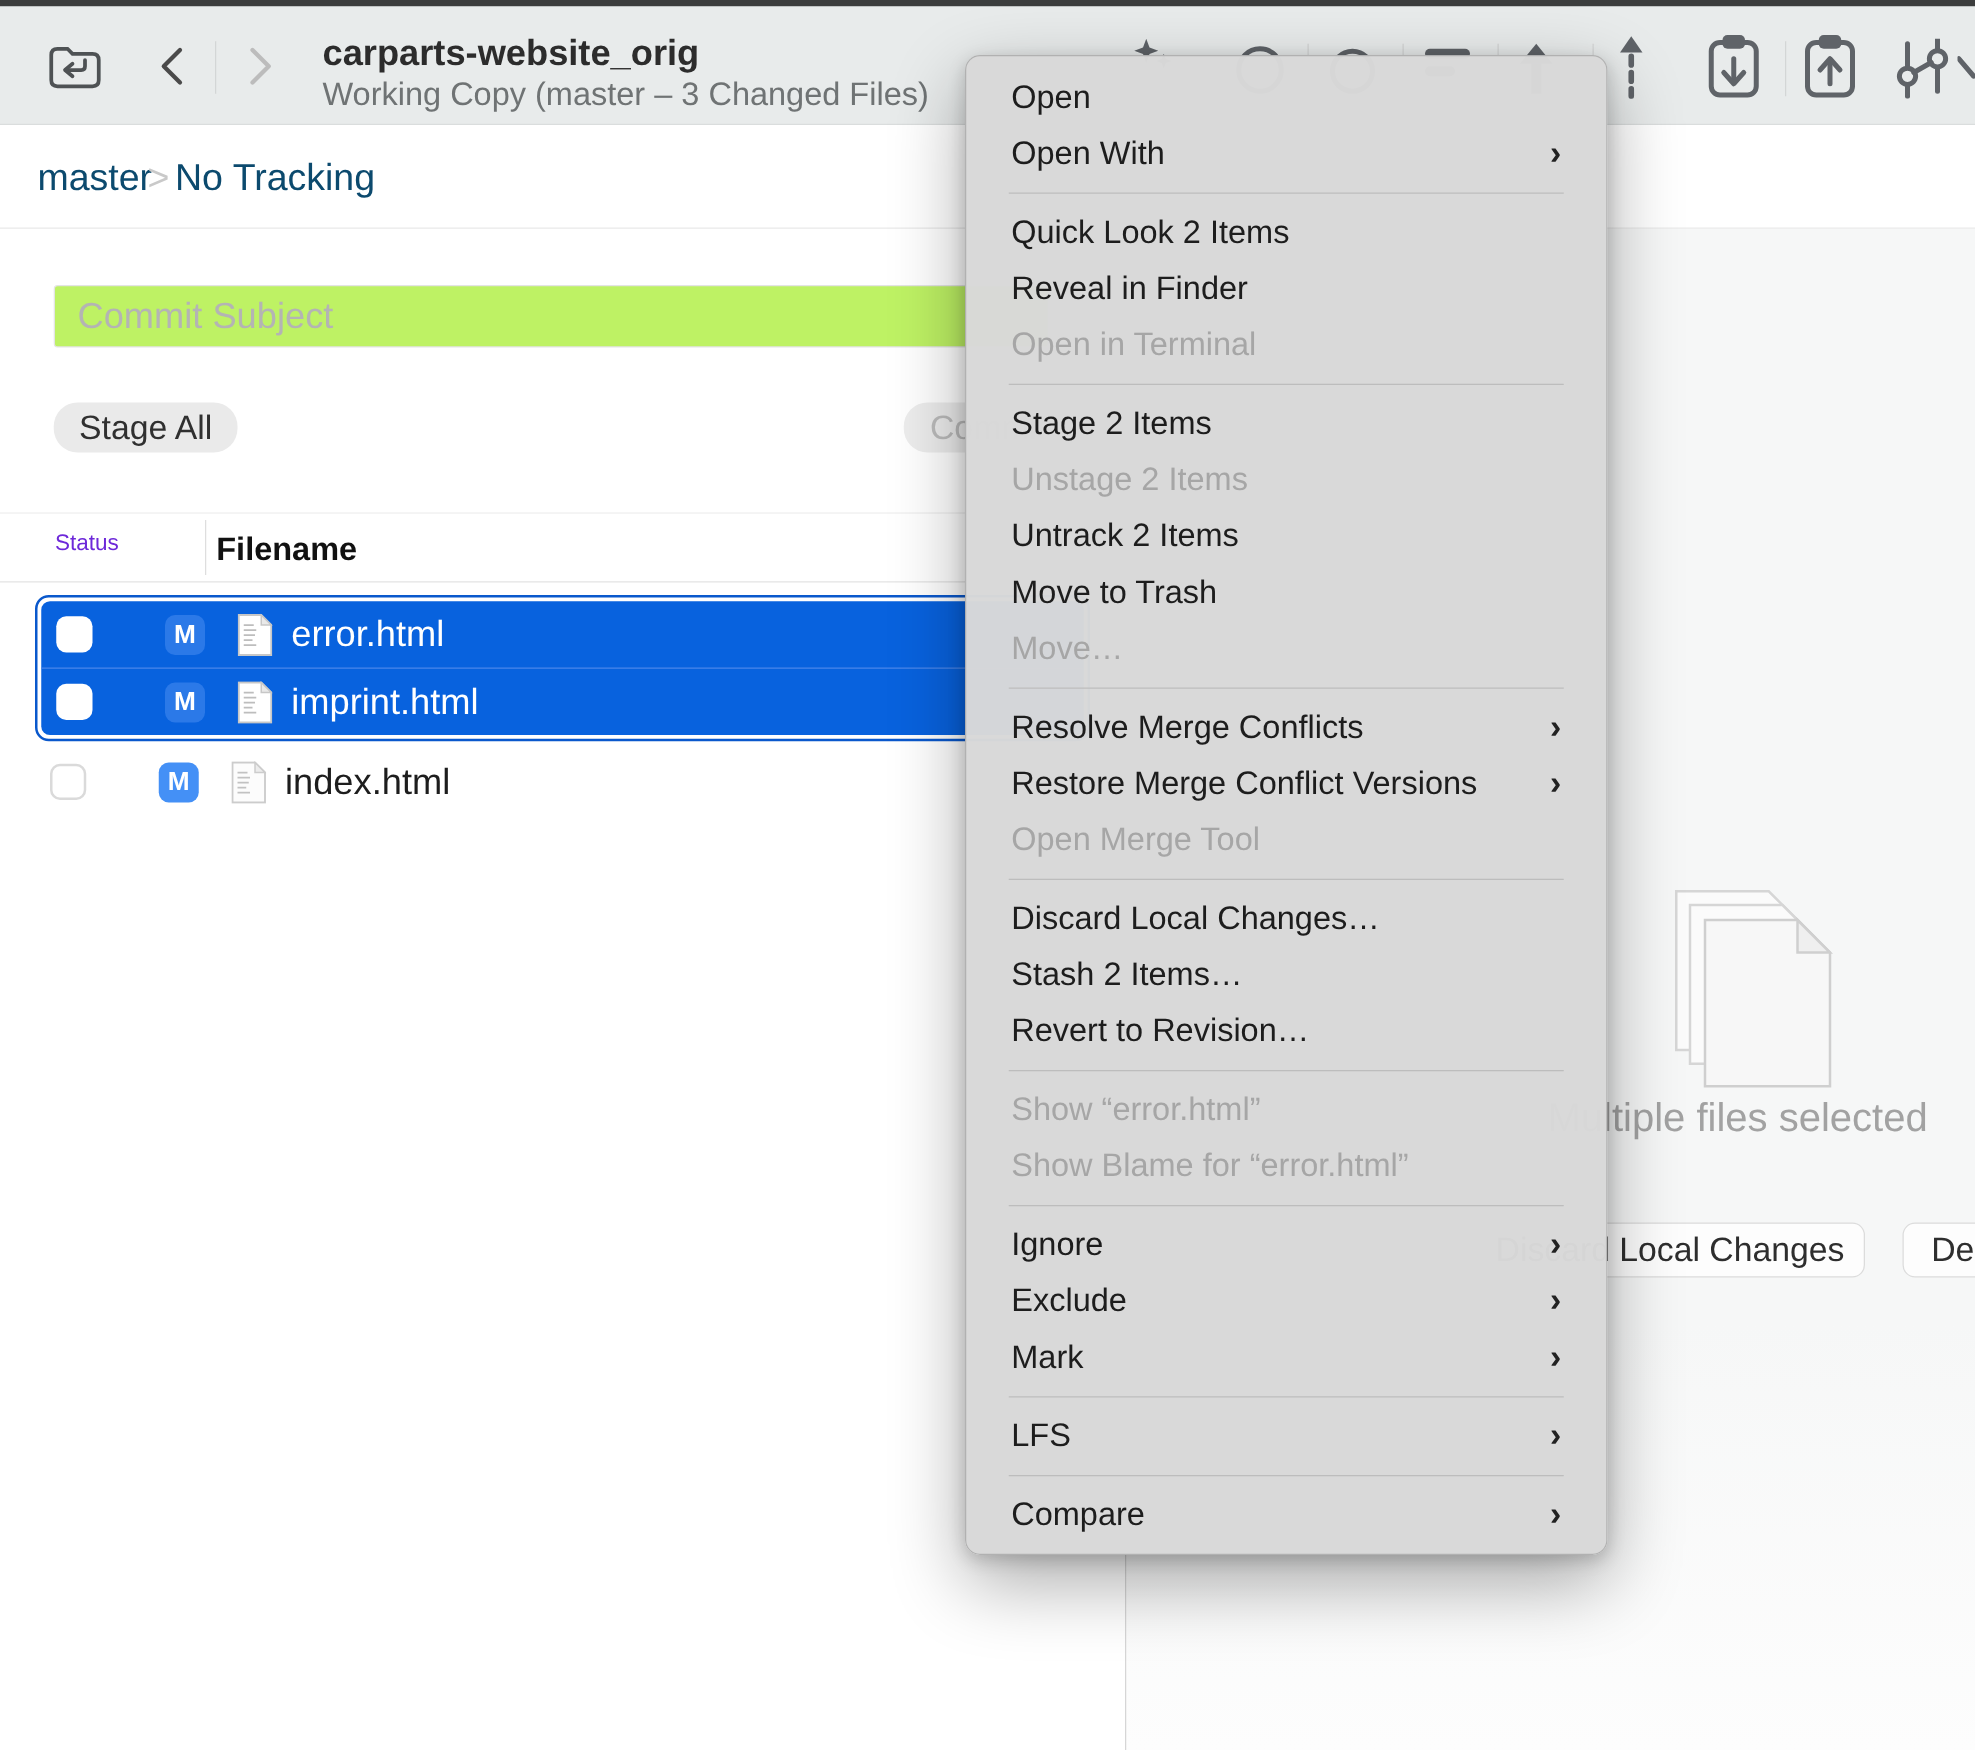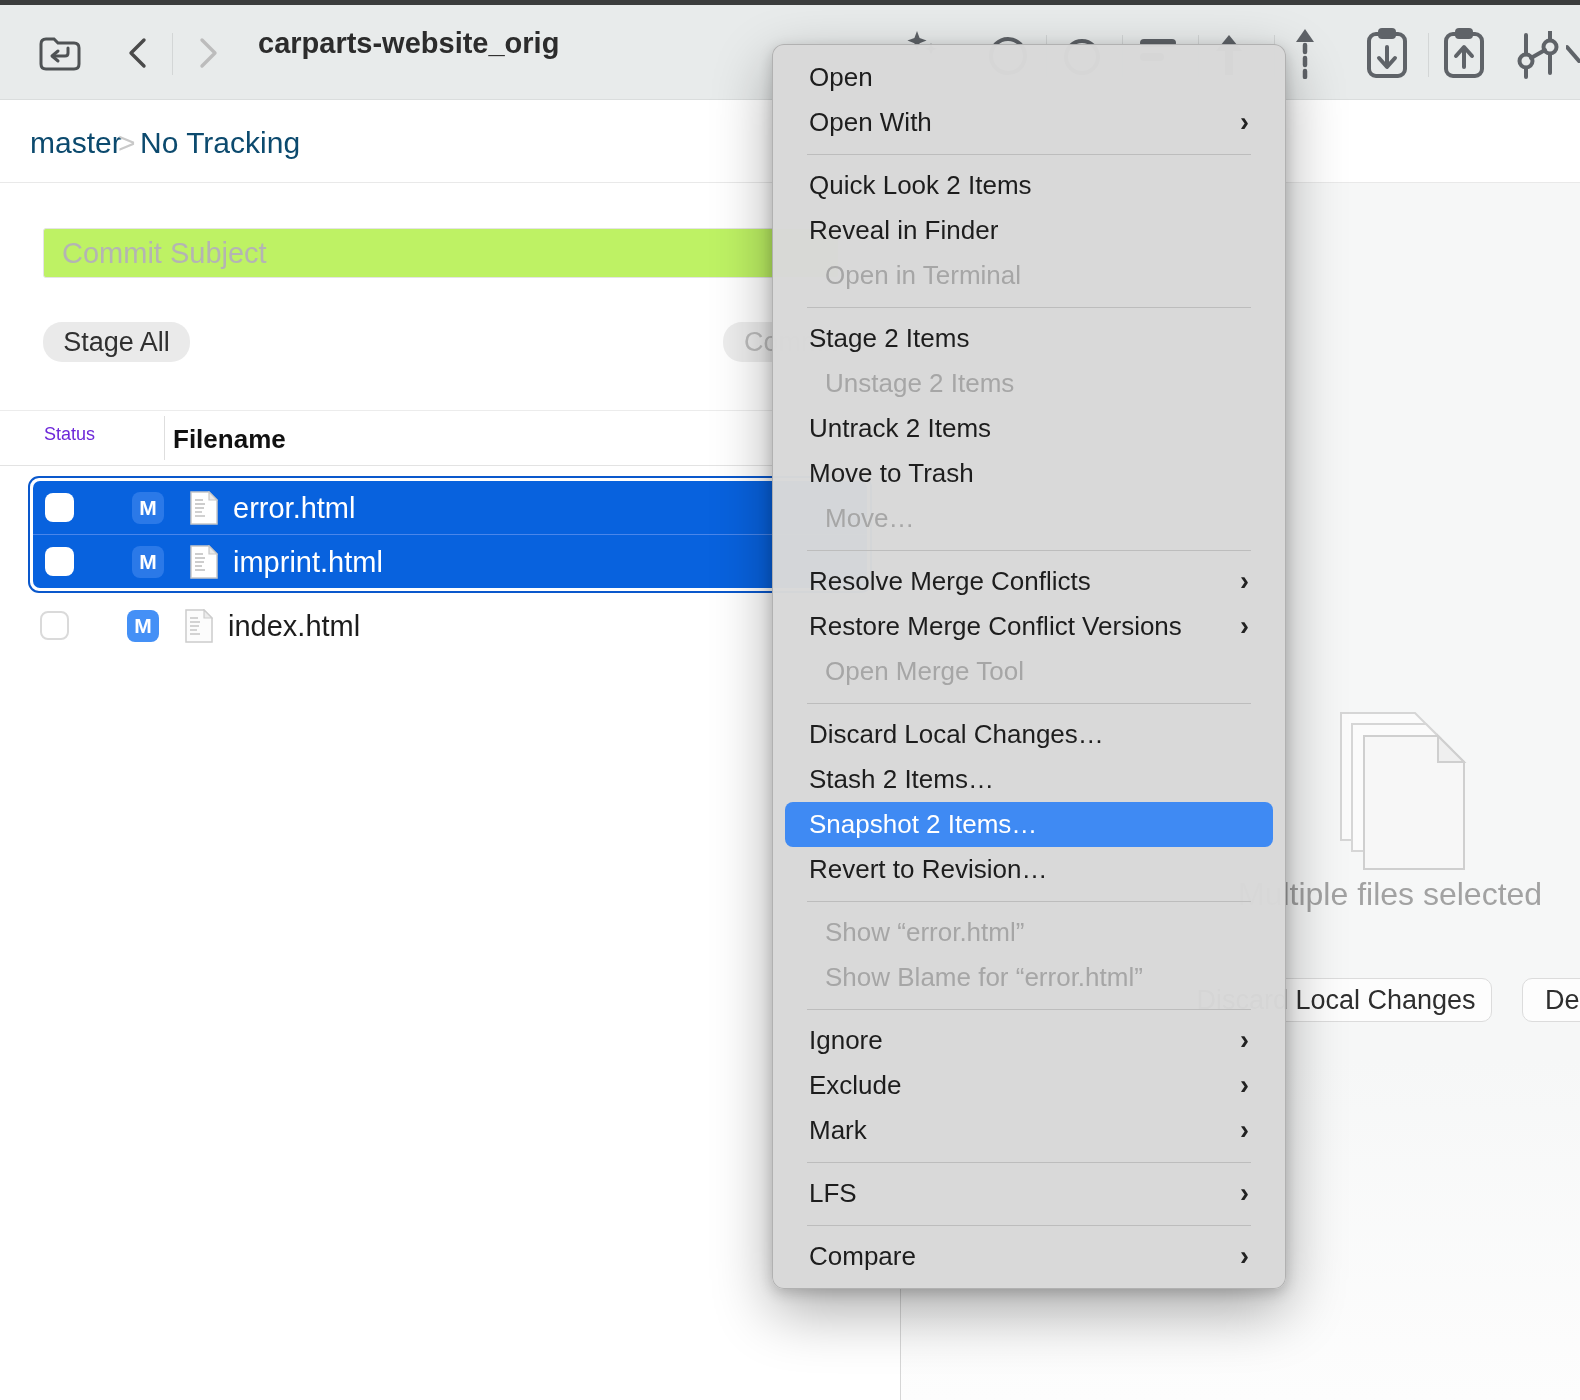--- a/index.html
+++ b/index.html
@@ -78,21 +78,21 @@
   .rbtn-delete{left:1522px;width:160px;justify-content:flex-start;padding-left:22px;}
 
   
   .menu{left:772px;top:44px;width:514px;box-sizing:border-box;z-index:50;
     background:rgba(216,216,216,0.98);
     border:1px solid rgba(0,0,0,0.18);border-radius:12px;
     box-shadow:0 22px 60px rgba(0,0,0,0.33),0 4px 14px rgba(0,0,0,0.18);
     padding:10px 0 9px 0;}
   .mi{position:relative;height:45px;line-height:45px;padding-left:36px;
     font-size:26px;color:#1d1d1d;white-space:nowrap;}
-  .mi.dis{color:#a6a6a6;margin-left:16px;}
+  .mi.dis{color:#a6a6a6;}
   .mi.hl{margin:0 12px;padding-left:24px;border-radius:8px;background:#3f8af3;color:#ffffff;}
   .mi .chev{position:absolute;right:36px;top:0;font-weight:700;color:#222;font-size:27px;}
   .msep{height:18px;display:flex;align-items:center;}
   .msep > div{height:1px;background:#bdbdbd;width:100%;margin:0 34px;}
 
   svg{display:block;}
 </style>
 </head>
 <body>
 
@@ -114,20 +114,21 @@
       </svg>
   </div>
   <div class="tb-sep" style="left:172px;top:28px;height:42px;"></div>
   <div class="tb-icon" style="left:198px;top:32px;">
     <svg width="22" height="32" viewBox="0 0 22 32">
         <path d="M4 3 L17 16 L4 29" fill="none" stroke="#bcbcbc" stroke-width="3.4" stroke-linecap="round" stroke-linejoin="round"></path>
       </svg>
   </div>
 
   <div class="win-title">carparts-website_orig</div>
+  <div class="win-sub">Working Copy (master – 3 Changed Files)</div>
 
   <div class="tb-icon" style="left:905px;top:24px;">
     <svg width="34" height="40" viewBox="0 0 34 40">
       <path d="M12 2 l2.6 7 l7 2.6 l-7 2.6 l-2.6 7 l-2.6-7 l-7-2.6 l7-2.6 z" fill="#5f6368"></path>
       <path d="M26 14 l1.6 4.2 l4.2 1.6 l-4.2 1.6 l-1.6 4.2 l-1.6-4.2 l-4.2-1.6 l4.2-1.6 z" fill="#5f6368"></path>
     </svg>
   </div>
   <div class="tb-icon" style="left:985px;top:28px;">
     <svg width="46" height="46" viewBox="0 0 46 46">
         <circle cx="23" cy="23" r="17" fill="none" stroke="#5f6368" stroke-width="4"></circle>
@@ -317,21 +318,20 @@
       <div></div>
     </div>
   <div class="mi sub"><span>Resolve Merge Conflicts</span><span class="chev">›</span></div>
   <div class="mi sub"><span>Restore Merge Conflict Versions</span><span class="chev">›</span></div>
   <div class="mi dis">Open Merge Tool</div>
   <div class="msep">
       <div></div>
     </div>
   <div class="mi">Discard Local Changes…</div>
   <div class="mi">Stash 2 Items…</div>
-  <div class="mi hl">Snapshot 2 Items…</div>
   <div class="mi">Revert to Revision…</div>
   <div class="msep">
       <div></div>
     </div>
   <div class="mi dis">Show “error.html”</div>
   <div class="mi dis">Show Blame for “error.html”</div>
   <div class="msep">
       <div></div>
     </div>
   <div class="mi sub"><span>Ignore</span><span class="chev">›</span></div>

